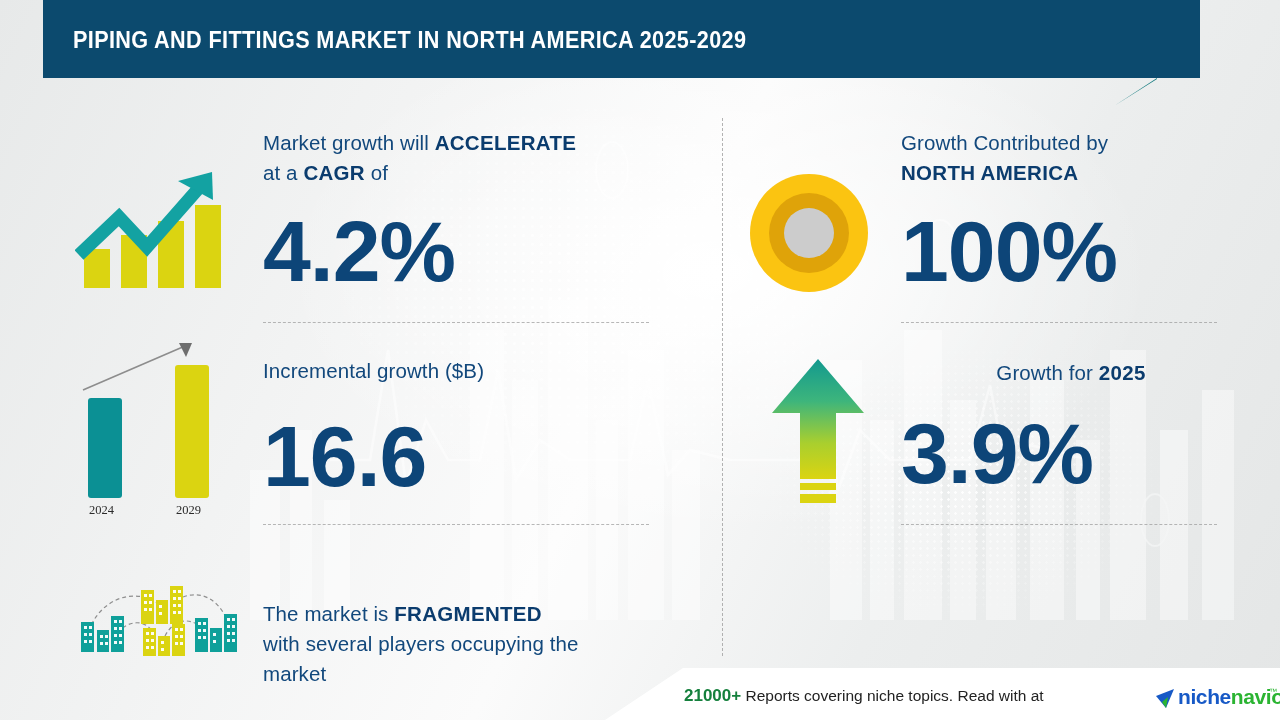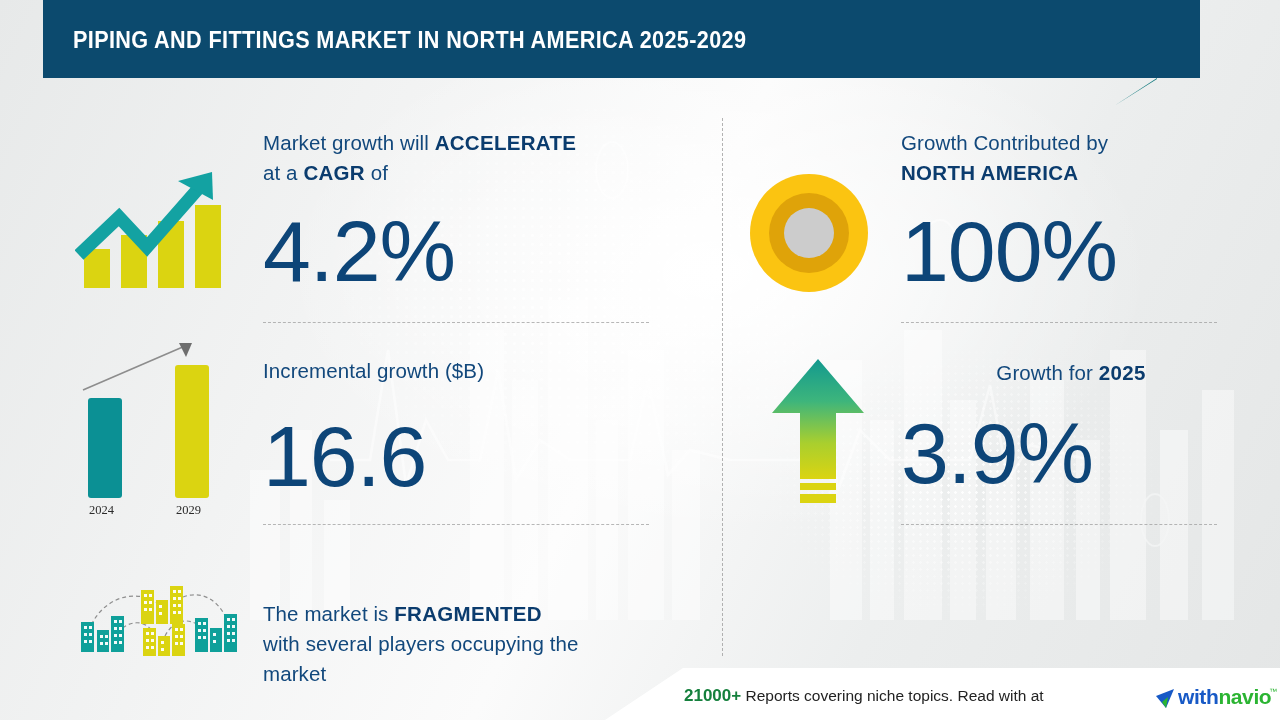--- a/index.html
+++ b/index.html
@@ -74,21 +74,21 @@
 
   .lead {
     color:#12487c;
     font-size:20.5px;
     line-height:30px;
     letter-spacing:.1px;
   }
   .lead b { font-weight:bold; color:#0b3c6e; letter-spacing:.3px; }
   .big {
     color:#0d4578;
-    font-weight:normal;
+    font-weight:bold;
     font-size:86px;
     line-height:86px;
     letter-spacing:-1px;
   }
   .year-lbl {
     position:absolute;
     color:#2b2b2b;
     font-size:12.5px;
     font-family:"Liberation Serif", serif;
   }
@@ -377,15 +377,15 @@
 </div>
 <div id="footer-text">
   <span class="count">21000+</span>
   <span>Reports covering niche topics. Read with at</span>
 </div>
 <svg id="footer-logo" width="22" height="22" viewBox="0 0 22 22">
   <polygon points="1,8 19,1 11,20" fill="#1759c6"></polygon>
   <polygon points="7,14 11,20 13,9" fill="#2bb432"></polygon>
 </svg>
 <div class="logo-txt">
-  <span class="logo-tech">with</span><span class="logo-navio">navio</span>
+  <span class="logo-tech">niche</span><span class="logo-navio">navio</span>
 </div>
 <div class="logo-tm">™</div>
 
 </body></html>

